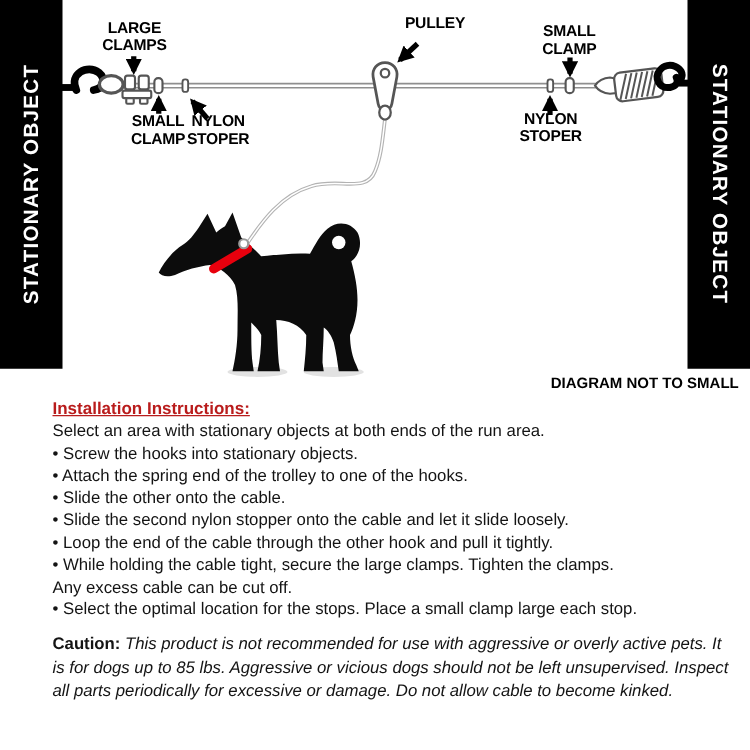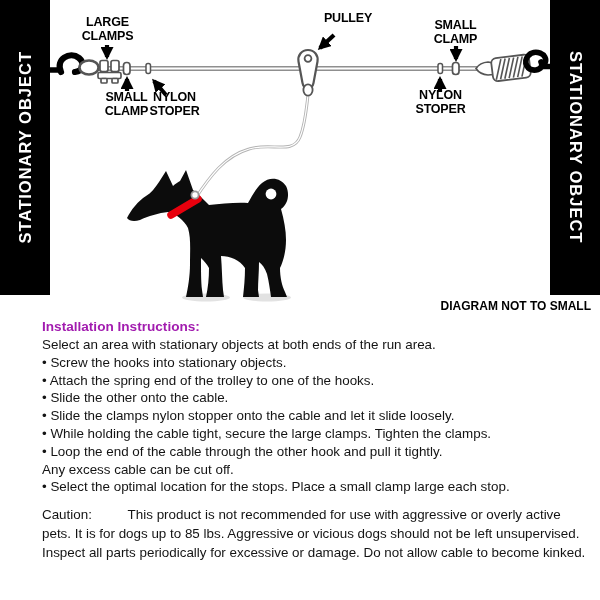--- a/index.html
+++ b/index.html
@@ -18,22 +18,22 @@
   .hw{position:absolute;left:0;top:0;pointer-events:none;}
   .lbl{
     position:absolute;font-weight:700;font-size:12.5px;line-height:1.08;text-align:center;
     color:#000;letter-spacing:-0.2px;
   }
   .scale-note{position:absolute;right:9px;top:299px;font-weight:700;font-size:12px;color:#000;}
   .content{position:absolute;left:42px;top:317px;width:545px;}
   .heading{font-weight:700;font-size:13.6px;line-height:19px;}
   .instr-line{font-size:13.4px;line-height:17.8px;}
   .caution{margin:9px 0 0 0;font-size:13.4px;line-height:19px;}
-  .caution .cap{font-weight:400;font-style:normal;}
-  .caution .cap-text{margin-left:32px;}
+  .caution .cap{font-weight:700;font-style:normal;}
+  .caution .cap-text{font-style:italic;}
 </style>
 </head>
 <body>
 
 <div>
   <div class="bar bar-left">
     <span>STATIONARY OBJECT</span>
   </div>
   <div class="bar bar-right">
     <span>STATIONARY OBJECT</span>
@@ -144,26 +144,26 @@
   <div class="lbl" style="left:98px;top:91px;width:57px">SMALL CLAMP</div>
   <div class="lbl" style="left:146px;top:91px;width:57px">NYLON STOPER</div>
   <div class="lbl" style="left:320px;top:12px;width:56px">PULLEY</div>
   <div class="lbl" style="left:427px;top:19px;width:57px">SMALL CLAMP</div>
   <div class="lbl" style="left:412px;top:89px;width:57px">NYLON STOPER</div>
 
   <div class="scale-note">DIAGRAM NOT TO SMALL</div>
 </div>
 
 <div class="content">
-  <div class="heading" style="color: #a21caf;">Installation Instructions:</div>
+  <div class="heading" style="color: #b91c1c; text-decoration: underline;">Installation Instructions:</div>
   <div>
       <div class="instr-line">Select an area with stationary objects at both ends of the run area.</div>
       <div class="instr-line">• Screw the hooks into stationary objects.</div>
       <div class="instr-line">• Attach the spring end of the trolley to one of the hooks.</div>
       <div class="instr-line">• Slide the other onto the cable.</div>
-      <div class="instr-line">• Slide the clamps nylon stopper onto the cable and let it slide loosely.</div>
+      <div class="instr-line">• Slide the second nylon stopper onto the cable and let it slide loosely.</div>
+      <div class="instr-line">• Loop the end of the cable through the other hook and pull it tightly.</div>
       <div class="instr-line">• While holding the cable tight, secure the large clamps. Tighten the clamps.</div>
-      <div class="instr-line">• Loop the end of the cable through the other hook and pull it tightly.</div>
       <div class="instr-line">Any excess cable can be cut off.</div>
       <div class="instr-line">• Select the optimal location for the stops. Place a small clamp large each stop.</div>
     </div>
   <p class="caution"><span class="cap">Caution:</span> <span class="cap-text">This product is not recommended for use with aggressive or overly active pets. It is for dogs up to 85 lbs. Aggressive or vicious dogs should not be left unsupervised. Inspect all parts periodically for excessive or damage. Do not allow cable to become kinked.</span></p>
 </div>
 
 </body></html>

